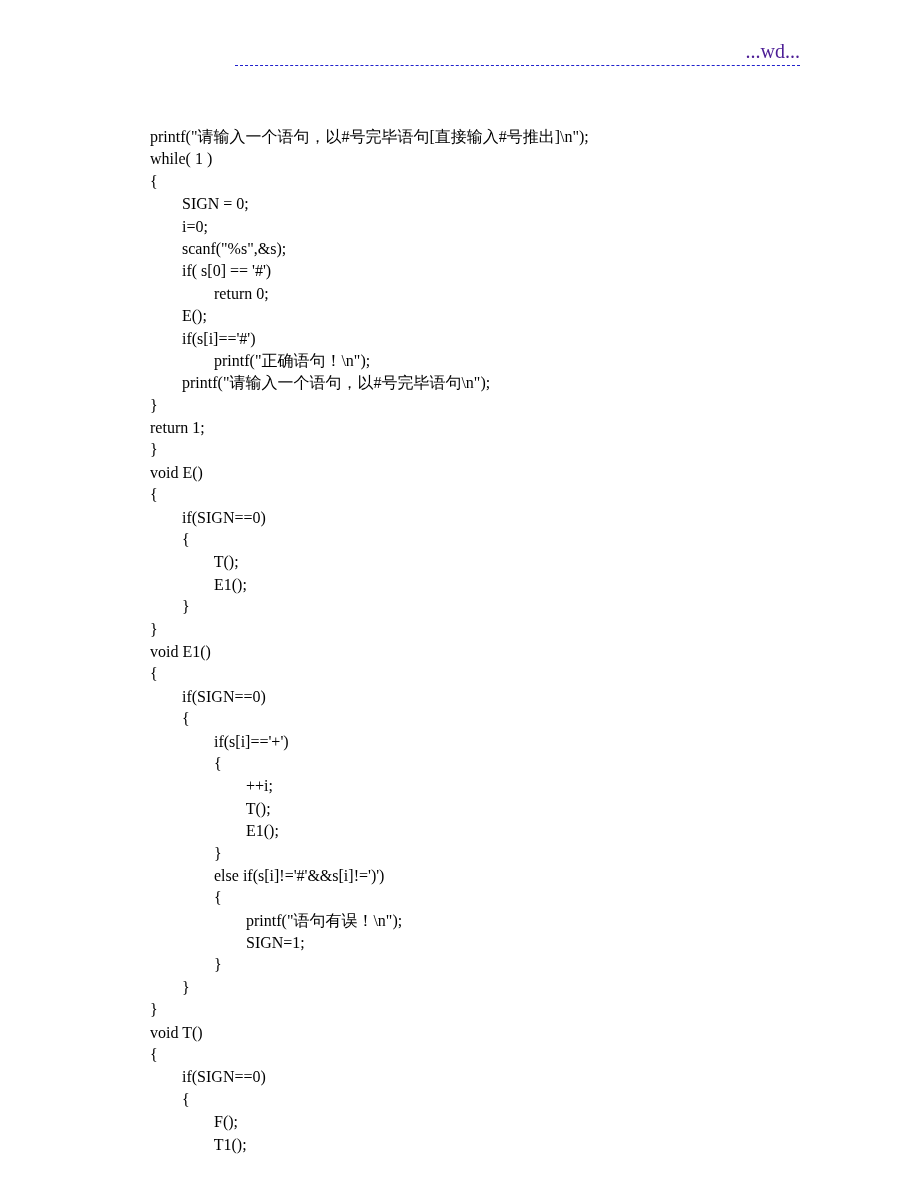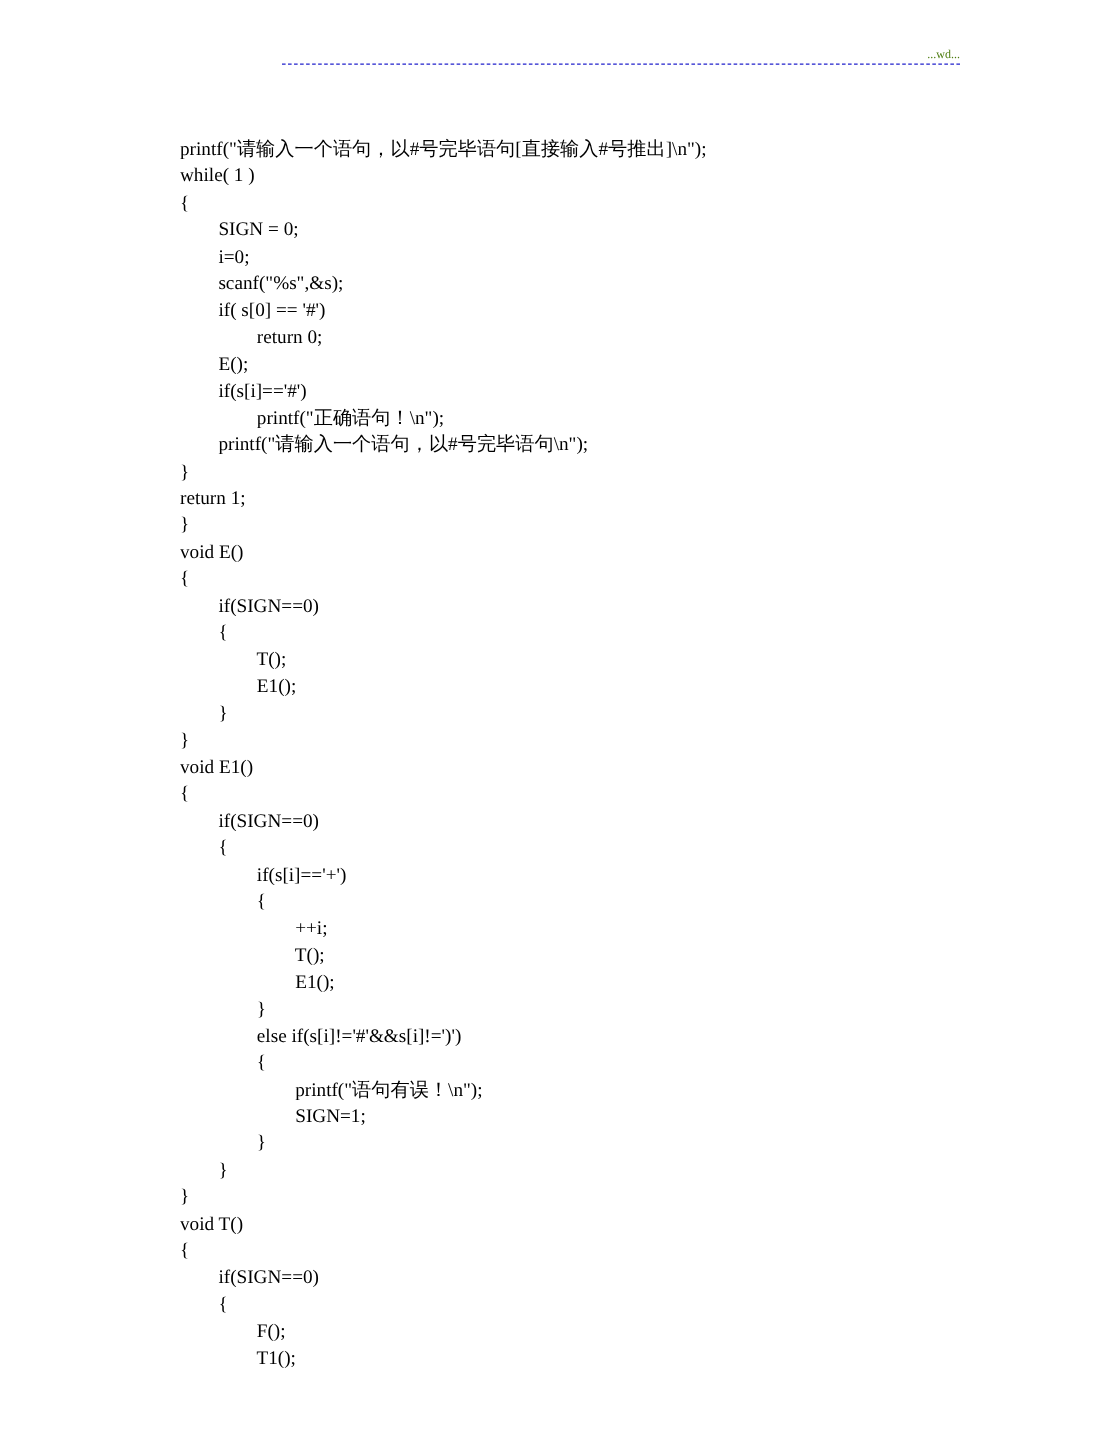--- a/index.html
+++ b/index.html
@@ -10,22 +10,22 @@
     font-size: 16px;
     color: #000;
     width: 920px;
   }
   .page {
     padding: 40px 120px 60px 150px;
     position: relative;
   }
   .header {
     text-align: right;
-    color: #4d7c0f;
-    font-size: 10px;
+    color: #4c1d95;
+    font-size: 20px;
     border-bottom: 1px dashed #2020cc;
     padding-bottom: 2px;
     margin-bottom: 60px;
     margin-left: 85px;
     margin-right: 0;
   }
   pre.code {
     margin: 0;
     font-family: "Times New Roman", serif;
     font-size: 16px;

